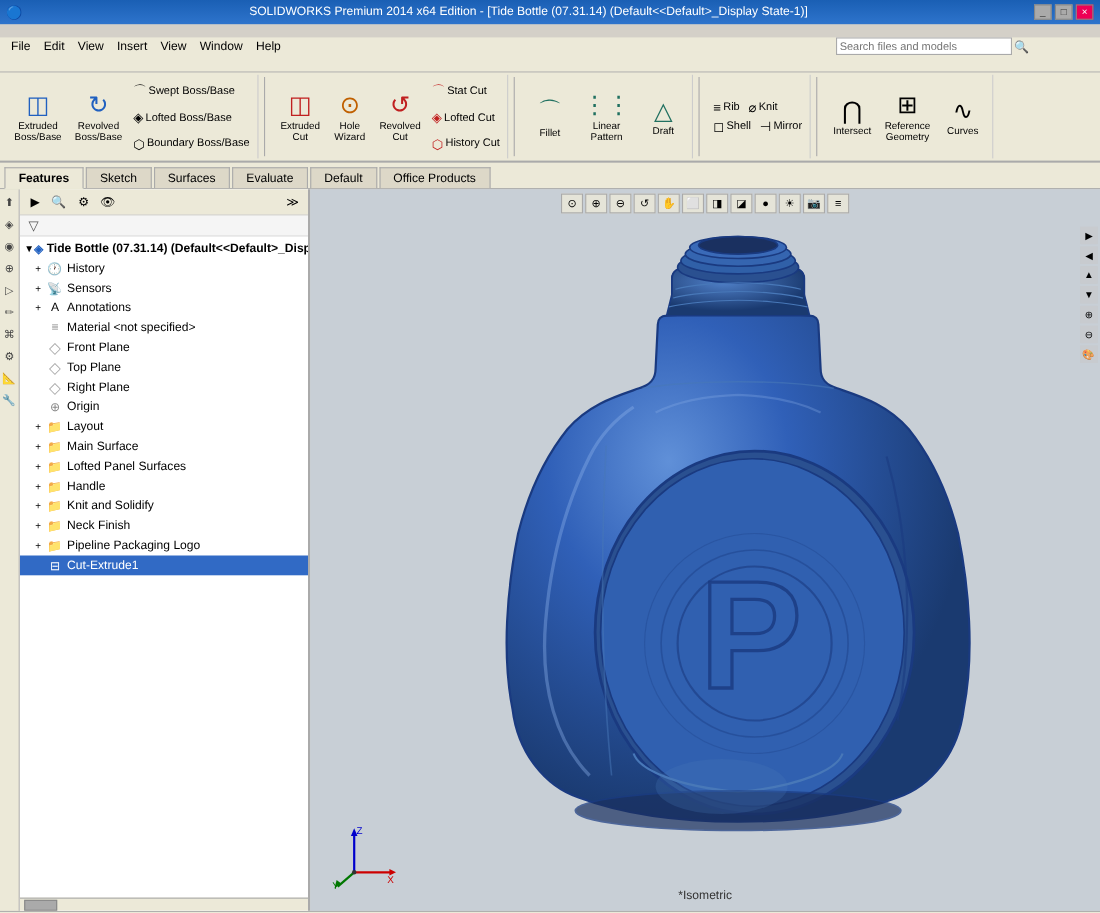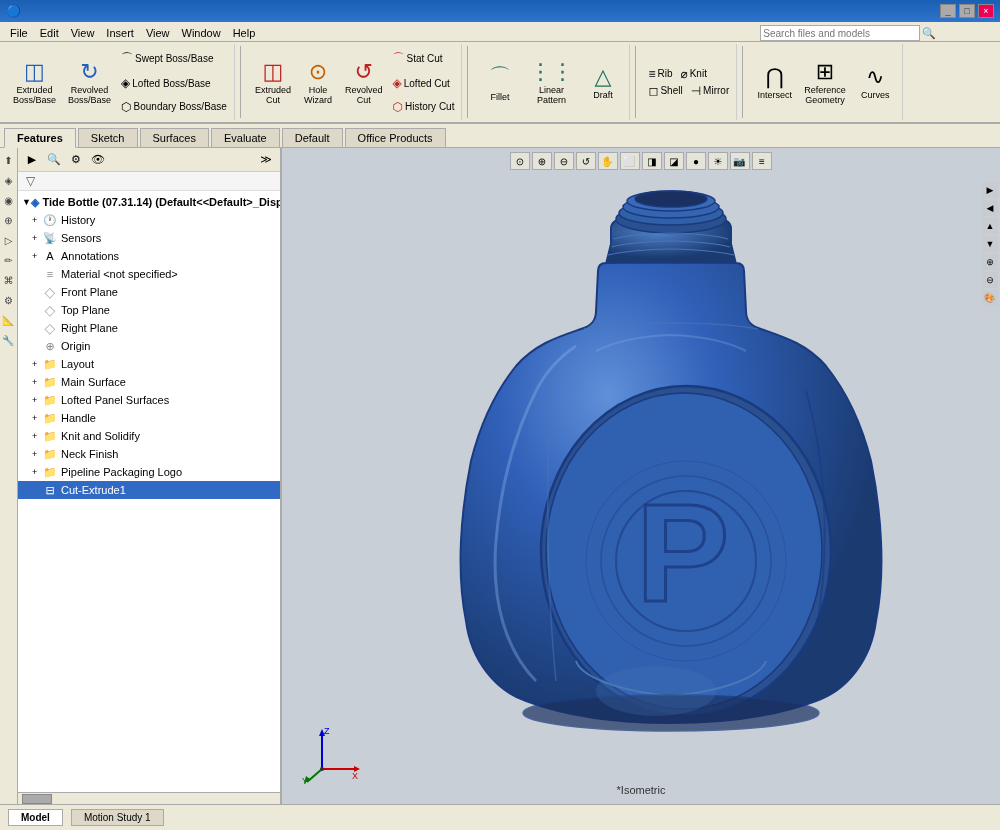--- a/index.html
+++ b/index.html
@@ -22,27 +22,28 @@
       width: 16px; height: 14px;
       background: #aaa;
       border: 1px solid #888;
       font-size: 9px;
       display: flex; align-items: center; justify-content: center;
       cursor: pointer; color: #333;
     }
 
     
     #menubar {
-      height: 20px;
+      height: 32px;
       background: #ece9d8;
       display: flex;
-      align-items: flex-end;
+      align-items: flex-start;
       padding: 0 4px;
       border-bottom: 1px solid #aaa;
       font-size: 11px;
+      margin-top: 12px;
     }
     .menu-item {
       padding: 2px 6px;
       cursor: pointer;
       color: #000;
     }
 
     
     #toolbar {
       height: 82px;
@@ -335,20 +336,21 @@
       display: flex;
       align-items: center;
     }
 
   </style>
 </head>
 <body>
 
 <div id="titlebar">
   <span style="font-size:12px;">🔵</span>
+  <span class="title">SOLIDWORKS Premium 2014 x64 Edition - [Tide Bottle (07.31.14) (Default&lt;&lt;Default&gt;_Display State-1)]</span>
   <div class="win-controls">
     <div class="win-btn">_</div>
     <div class="win-btn">□</div>
     <div class="win-btn" style="background:#e05;color:white;">×</div>
   </div>
 </div>
 
 <div id="menubar">
   <div class="menu-item">File</div>
   <div class="menu-item">Edit</div>

